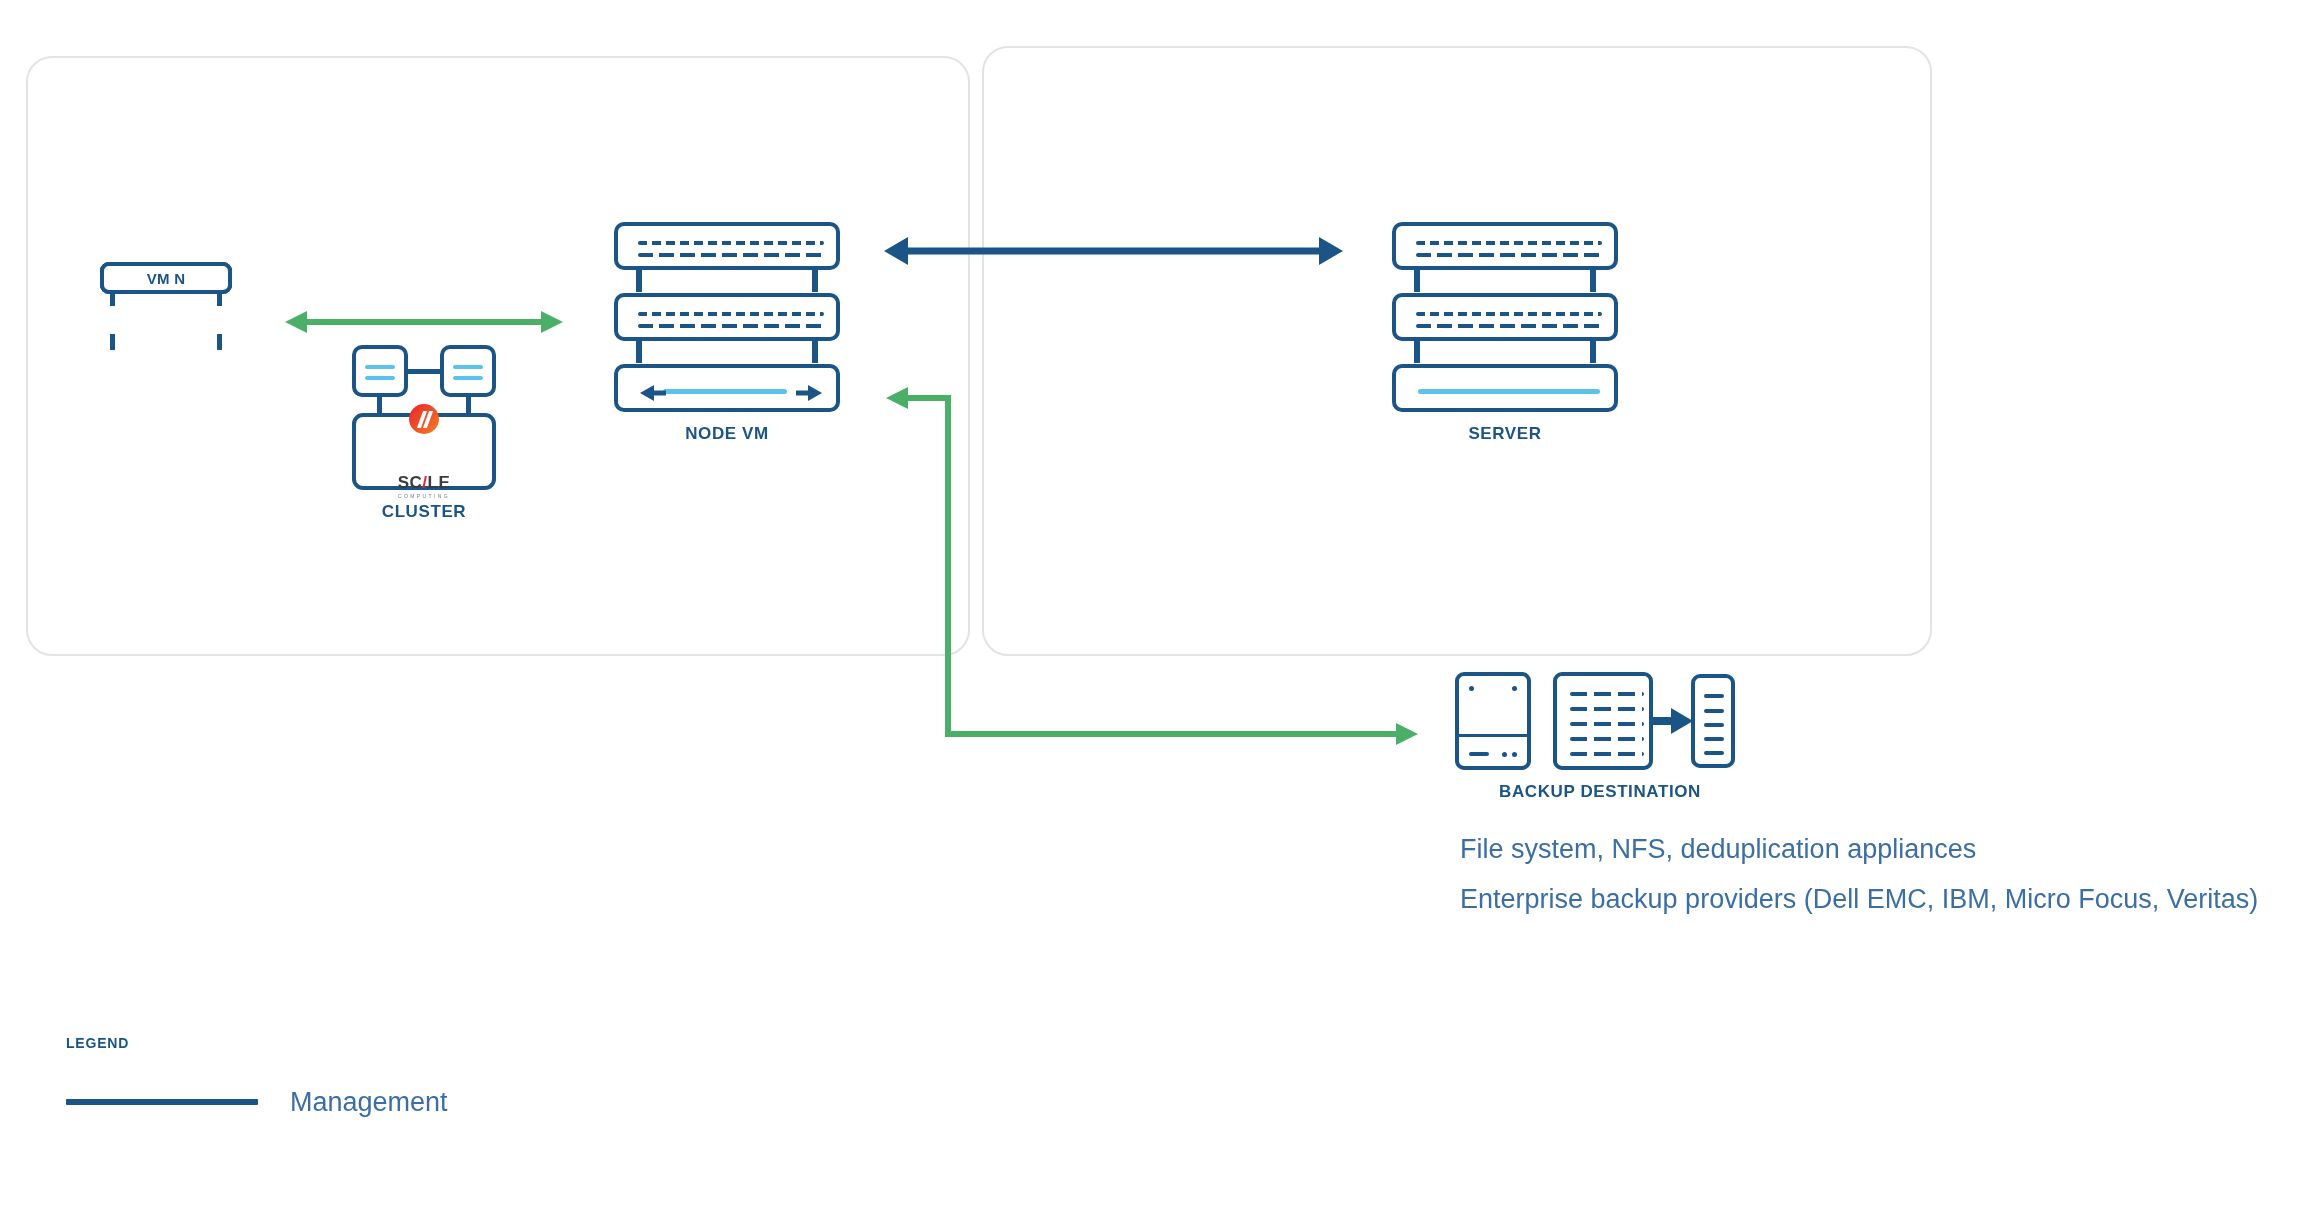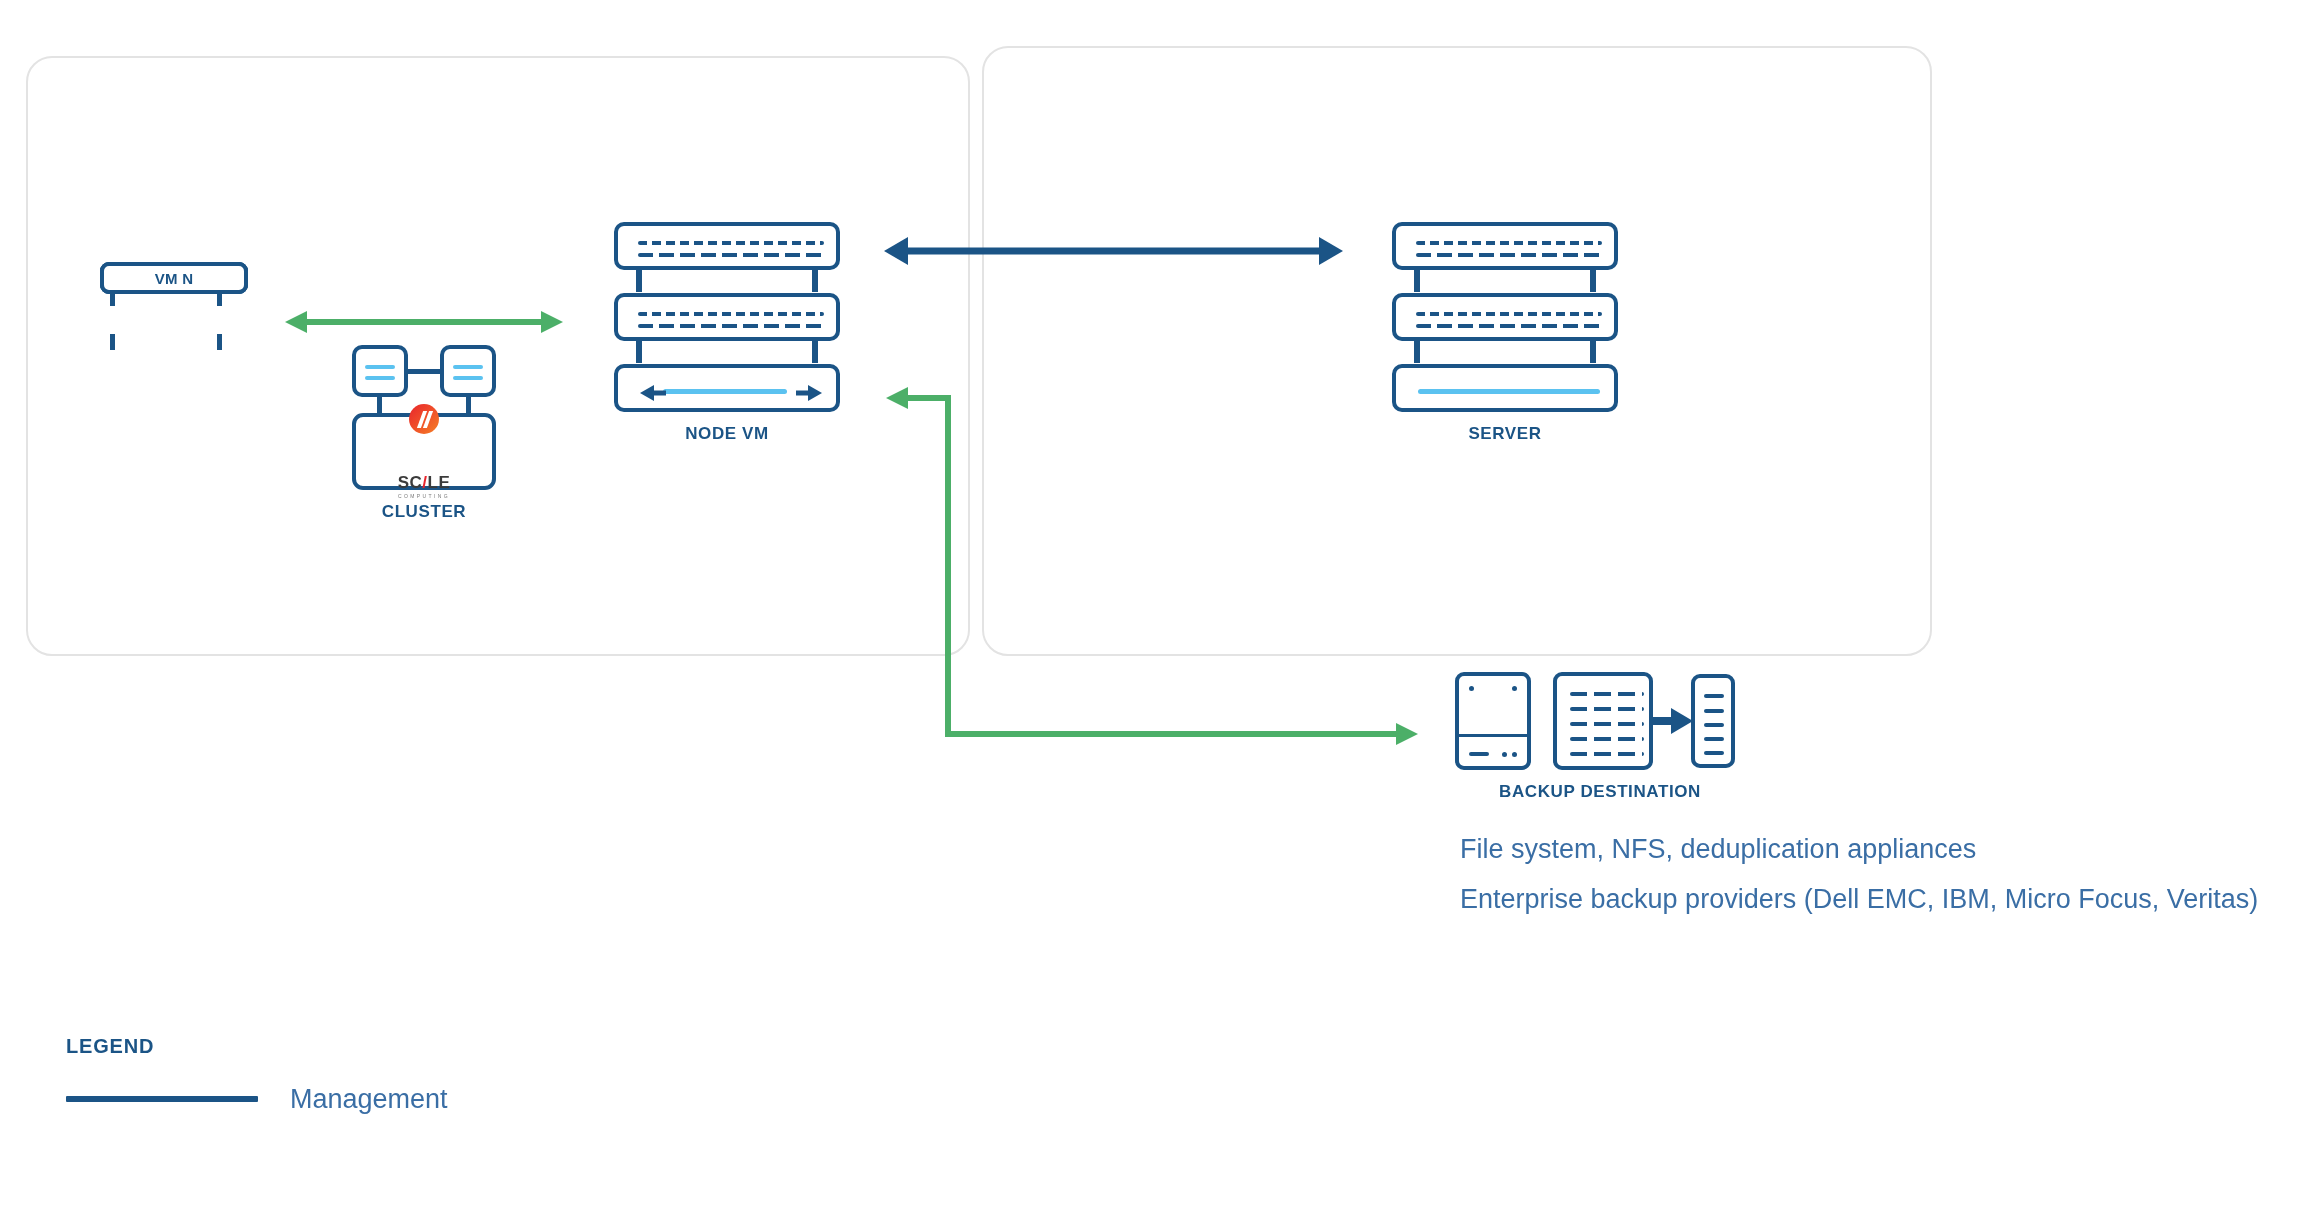--- a/index.html
+++ b/index.html
@@ -45,21 +45,21 @@
     font-weight: 700;
     font-size: 17px;
     letter-spacing: 0.6px;
   }
 
   
   #vm-stack { left: 100px; top: 262px; width: 132px; height: 120px; }
   .vm-box {
     position: absolute;
     left: 0;
-    width: 148px;
+    width: 132px;
     height: 32px;
     border: 4px solid #1b5486;
     border-radius: 9px;
     box-sizing: border-box;
     background: #fff;
     color: #1b5486;
     font-weight: 700;
     font-size: 15px;
     display: flex;
     align-items: center;
@@ -282,24 +282,24 @@
     font-size: 27px;
     line-height: 50px;
     white-space: nowrap;
     font-weight: 400;
   }
 
   
   #legend { position: absolute; left: 66px; top: 1035px; width: 460px; }
   #legend-title {
     color: #1b5486;
-    font-size: 20px;
+    font-size: 14px;
     font-weight: 700;
     letter-spacing: 0.8px;
-    margin-bottom: 16px;
+    margin-bottom: 26px;
   }
   .legend-row {
     display: flex;
     align-items: center;
     height: 50px;
   }
   .legend-swatch {
     width: 192px;
     height: 6px;
     border-radius: 1px;

